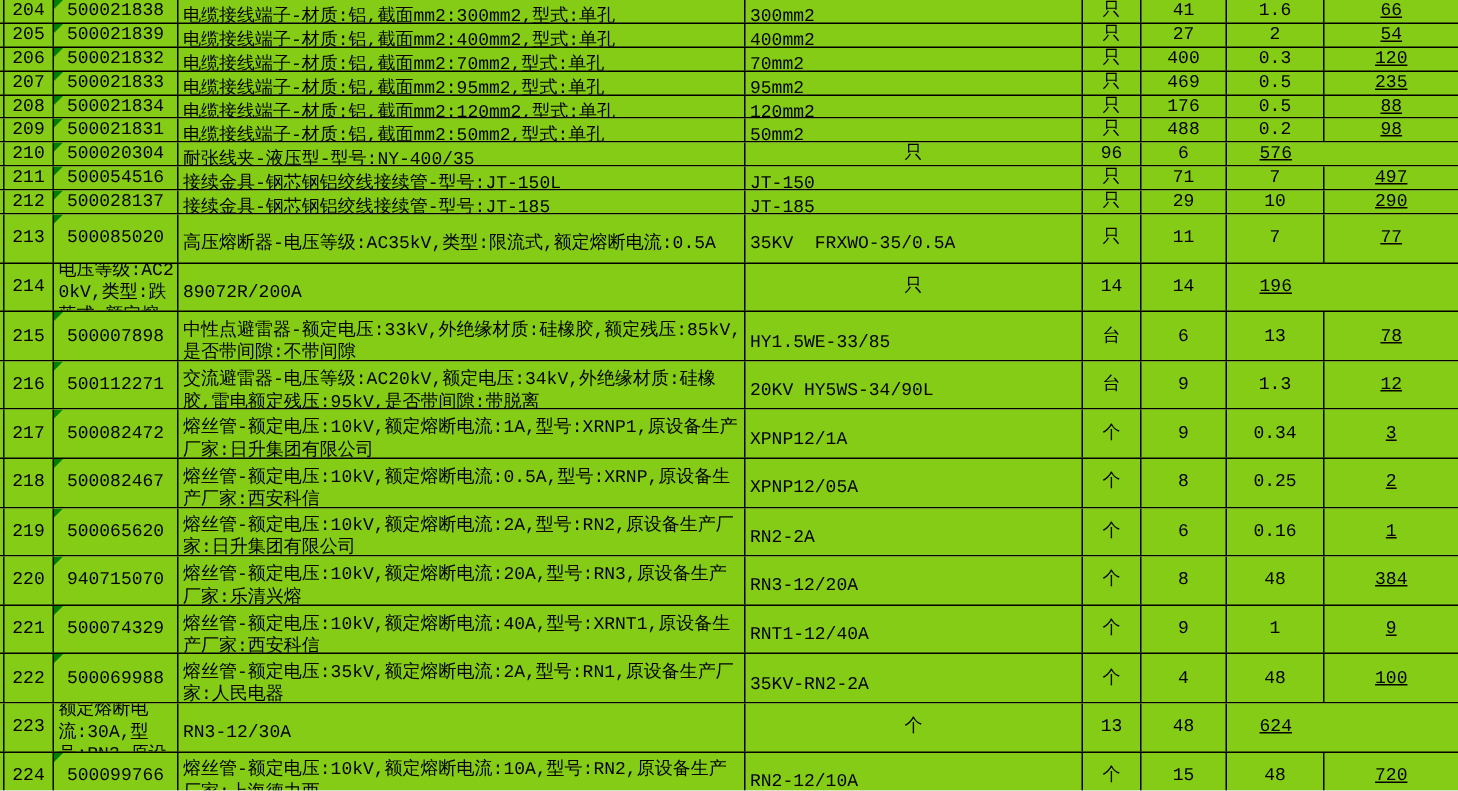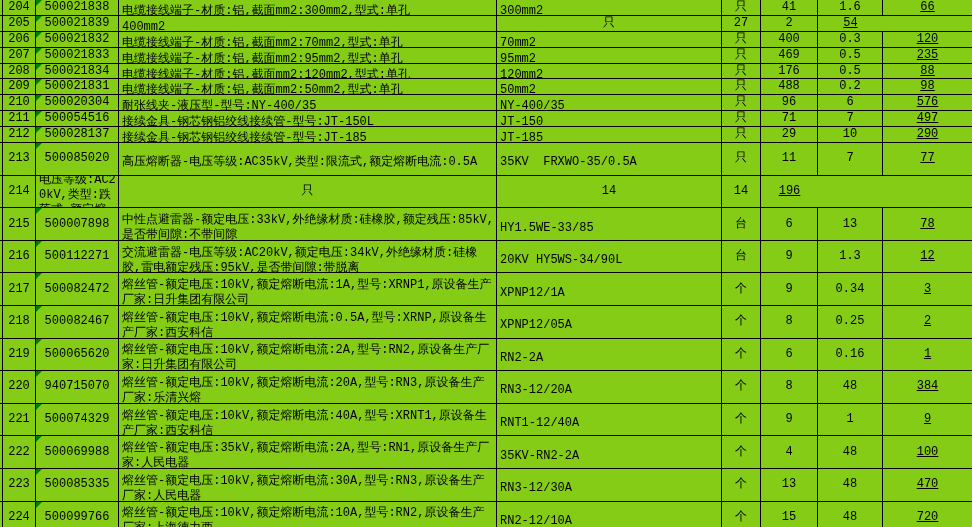--- a/index.html
+++ b/index.html
@@ -67,20 +67,21 @@
       <div class="cell c-center">1.6</div>
       <div class="cell c-center">66</div>
     </div>
     <div class="grid-row">
       <div class="cell"></div>
       <div class="cell c-center">205</div>
       <div class="cell c-center">
         <span class="tri"></span>
         <span class="idtext">500021839</span>
       </div>
+      <div class="cell c-left c-desc">电缆接线端子-材质:铝,截面mm2:400mm2,型式:单孔</div>
       <div class="cell c-left c-model">400mm2</div>
       <div class="cell c-center">只</div>
       <div class="cell c-center">27</div>
       <div class="cell c-center">2</div>
       <div class="cell c-center">54</div>
     </div>
     <div class="grid-row">
       <div class="cell"></div>
       <div class="cell c-center">206</div>
       <div class="cell c-center">
@@ -137,21 +138,20 @@
       <div class="cell c-center">98</div>
     </div>
     <div class="grid-row">
       <div class="cell"></div>
       <div class="cell c-center">210</div>
       <div class="cell c-center">
         <span class="tri"></span>
         <span class="idtext">500020304</span>
       </div>
       <div class="cell c-left c-desc">耐张线夹-液压型-型号:NY-400/35</div>
-      <div class="cell c-left c-model">NY-400/35</div>
       <div class="cell c-center">只</div>
       <div class="cell c-center">96</div>
       <div class="cell c-center">6</div>
       <div class="cell c-center">576</div>
     </div>
     <div class="grid-row">
       <div class="cell"></div>
       <div class="cell c-center">211</div>
       <div class="cell c-center">
         <span class="tri"></span>
@@ -189,20 +189,21 @@
       <div class="cell c-left c-model">35KV  FRXWO-35/0.5A</div>
       <div class="cell c-center">只</div>
       <div class="cell c-center">11</div>
       <div class="cell c-center">7</div>
       <div class="cell c-center">77</div>
     </div>
     <div class="grid-row tall">
       <div class="cell"></div>
       <div class="cell c-center">214</div>
       <div class="cell c-left c-desc">高压熔断器-电压等级:AC20kV,类型:跌落式,额定熔断电流:200A</div>
+      <div class="cell c-left c-model">89072R/200A</div>
       <div class="cell c-center">只</div>
       <div class="cell c-center">14</div>
       <div class="cell c-center">14</div>
       <div class="cell c-center">196</div>
     </div>
     <div class="grid-row tall">
       <div class="cell"></div>
       <div class="cell c-center">215</div>
       <div class="cell c-center">
         <span class="tri"></span>
@@ -309,30 +310,26 @@
       <div class="cell c-left c-desc">熔丝管-额定电压:35kV,额定熔断电流:2A,型号:RN1,原设备生产厂家:人民电器</div>
       <div class="cell c-left c-model">35KV-RN2-2A</div>
       <div class="cell c-center">个</div>
       <div class="cell c-center">4</div>
       <div class="cell c-center">48</div>
       <div class="cell c-center">100</div>
     </div>
     <div class="grid-row tall">
       <div class="cell"></div>
       <div class="cell c-center">223</div>
-      <div class="cell c-center">
-        <span class="tri"></span>
-        <span class="idtext">500085335</span>
-      </div>
       <div class="cell c-left c-desc">熔丝管-额定电压:10kV,额定熔断电流:30A,型号:RN3,原设备生产厂家:人民电器</div>
       <div class="cell c-left c-model">RN3-12/30A</div>
       <div class="cell c-center">个</div>
       <div class="cell c-center">13</div>
       <div class="cell c-center">48</div>
-      <div class="cell c-center">470</div>
+      <div class="cell c-center">624</div>
     </div>
     <div class="grid-row tall">
       <div class="cell"></div>
       <div class="cell c-center">224</div>
       <div class="cell c-center">
         <span class="tri"></span>
         <span class="idtext">500099766</span>
       </div>
       <div class="cell c-left c-desc">熔丝管-额定电压:10kV,额定熔断电流:10A,型号:RN2,原设备生产厂家:上海德力西</div>
       <div class="cell c-left c-model">RN2-12/10A</div>

